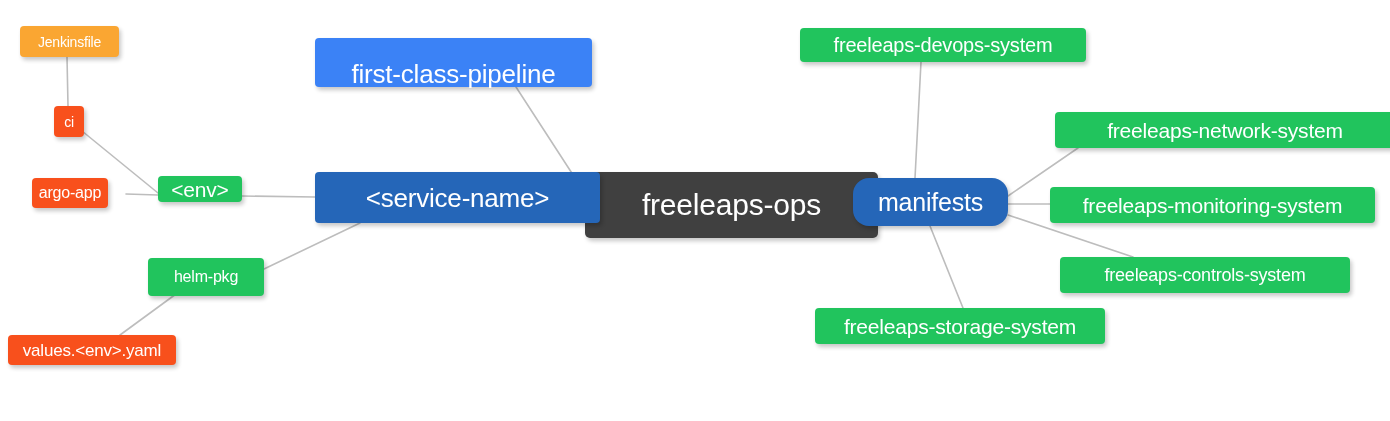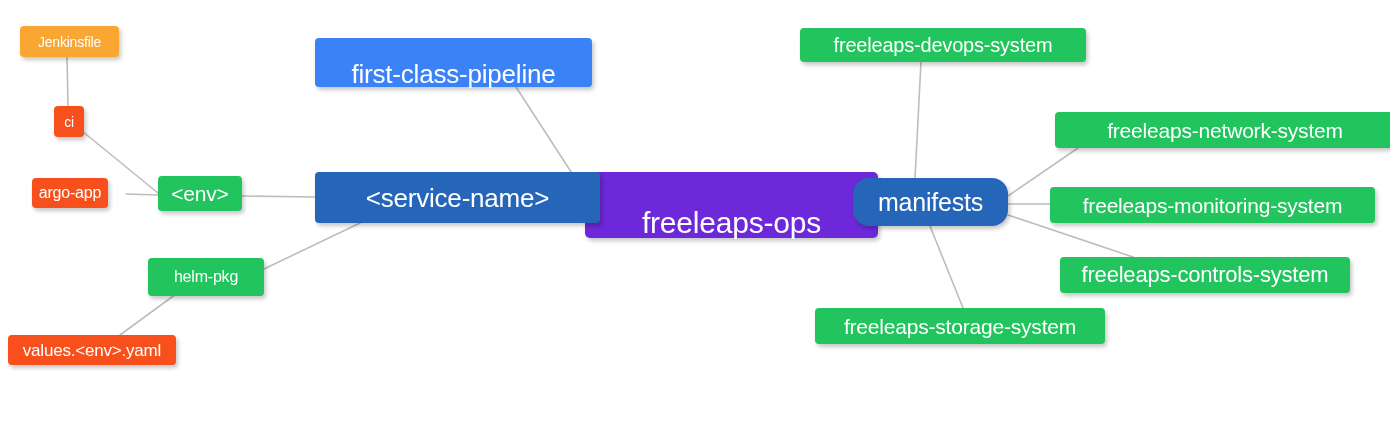--- a/index.html
+++ b/index.html
@@ -56,33 +56,33 @@
       <path d="M 158 195 L 126 194" stroke="#bdbdbd" stroke-width="1.6" fill="none" stroke-linecap="round"></path>
       <path d="M 68 106 L 67 57" stroke="#bdbdbd" stroke-width="1.6" fill="none" stroke-linecap="round"></path>
       <path d="M 176 294 L 120 335" stroke="#bdbdbd" stroke-width="1.6" fill="none" stroke-linecap="round"></path>
       <path d="M 915 178 L 921 62" stroke="#bdbdbd" stroke-width="1.6" fill="none" stroke-linecap="round"></path>
       <path d="M 1008 196 L 1078 148" stroke="#bdbdbd" stroke-width="1.6" fill="none" stroke-linecap="round"></path>
       <path d="M 1008 204 L 1050 204" stroke="#bdbdbd" stroke-width="1.6" fill="none" stroke-linecap="round"></path>
       <path d="M 1008 215 L 1133 257" stroke="#bdbdbd" stroke-width="1.6" fill="none" stroke-linecap="round"></path>
       <path d="M 930 226 L 963 308" stroke="#bdbdbd" stroke-width="1.6" fill="none" stroke-linecap="round"></path>
     </svg>
   <div id="node-layer">
-      <div class="node root" style="left: 585px; top: 172px; width: 293px; height: 66px; background: #6d28d9; font-size: 30px; align-items: flex-end;">
+      <div class="node root" style="left: 585px; top: 172px; width: 293px; height: 66px; background: #404040; font-size: 30px;">
         <span>freeleaps-ops</span>
       </div>
       <div class="node" style="left: 315px; top: 172px; width: 285px; height: 51px; background: rgb(37, 102, 184); font-size: 26px;">
         <span>&lt;service-name&gt;</span>
       </div>
       <div class="node" style="left: 853px; top: 178px; width: 155px; height: 48px; background: rgb(37, 102, 184); font-size: 25px; border-radius: 16px;">
         <span>manifests</span>
       </div>
       <div class="node" style="left: 315px; top: 38px; width: 277px; height: 49px; background: #3b82f6; font-size: 26px; align-items: flex-end;">
         <span>first-class-pipeline</span>
       </div>
-      <div class="node" style="left: 158px; top: 176px; width: 84px; height: 35px; background: rgb(33, 196, 93); font-size: 21px;">
+      <div class="node" style="left: 158px; top: 176px; width: 84px; height: 26px; background: rgb(33, 196, 93); font-size: 21px;">
         <span>&lt;env&gt;</span>
       </div>
       <div class="node" style="left: 54px; top: 106px; width: 30px; height: 31px; background: rgb(248, 80, 28); font-size: 14px;">
         <span>ci</span>
       </div>
       <div class="node" style="left: 20px; top: 26px; width: 99px; height: 31px; background: rgb(250, 166, 50); font-size: 14px;">
         <span>Jenkinsfile</span>
       </div>
       <div class="node" style="left: 32px; top: 178px; width: 76px; height: 30px; background: rgb(248, 80, 28); font-size: 16px;">
         <span>argo-app</span>
@@ -95,20 +95,20 @@
       </div>
       <div class="node" style="left: 800px; top: 28px; width: 286px; height: 34px; background: rgb(33, 196, 93); font-size: 20px;">
         <span>freeleaps-devops-system</span>
       </div>
       <div class="node" style="left: 1055px; top: 112px; width: 340px; height: 36px; background: rgb(33, 196, 93); font-size: 21px;">
         <span>freeleaps-network-system</span>
       </div>
       <div class="node" style="left: 1050px; top: 187px; width: 325px; height: 36px; background: rgb(33, 196, 93); font-size: 21px;">
         <span>freeleaps-monitoring-system</span>
       </div>
-      <div class="node" style="left: 1060px; top: 257px; width: 290px; height: 36px; background: rgb(33, 196, 93); font-size: 22px;">
+      <div class="node" style="left: 1060px; top: 257px; width: 290px; height: 36px; background: rgb(33, 196, 93); font-size: 18px;">
         <span>freeleaps-controls-system</span>
       </div>
       <div class="node" style="left: 815px; top: 308px; width: 290px; height: 36px; background: rgb(33, 196, 93); font-size: 21px;">
         <span>freeleaps-storage-system</span>
       </div>
     </div>
 </div>
 
 </body></html>

